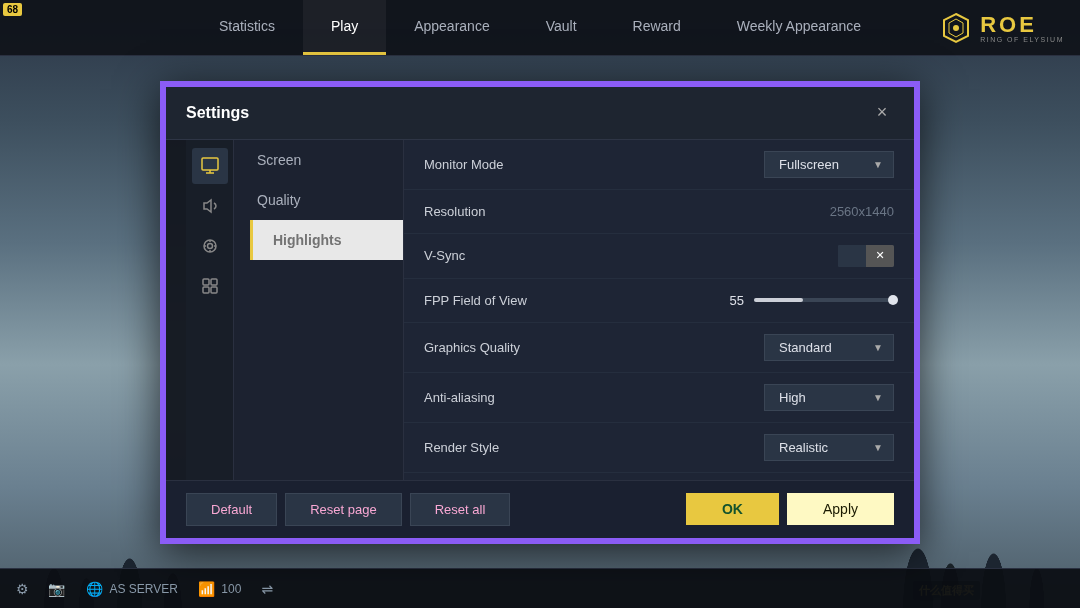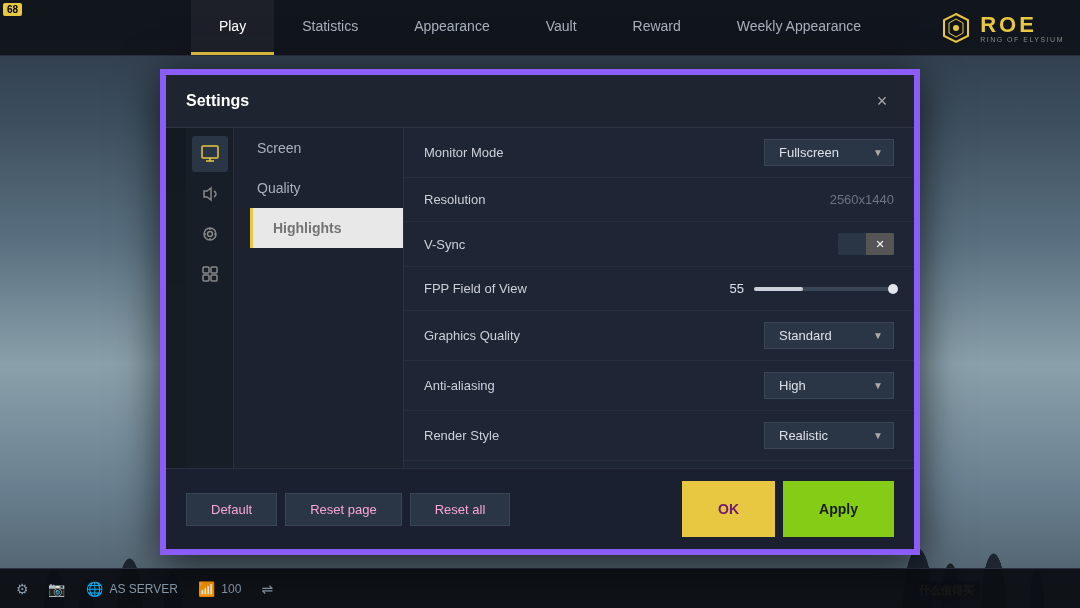--- a/index.html
+++ b/index.html
@@ -391,33 +391,33 @@
 
     .footer-right {
       display: flex;
       gap: 8px;
     }
 
     .btn-ok {
       padding: 8px 36px;
       background: #e8c840;
       border: none;
-      color: #701a75;
+      color: #14532d;
       font-size: 14px;
       font-weight: bold;
       cursor: pointer;
     }
 
     .btn-apply {
-      padding: 20px 36px;
-      background: #84cc16;
+      padding: 8px 36px;
+      background: #fef9c3;
       border: none;
       color: #1a1a00;
       font-size: 14px;
-      font-weight: bold;
+      font-weight: normal;
       cursor: pointer;
     }
 
     
     .statusbar {
       position: absolute;
       bottom: 0;
       left: 0;
       right: 0;
       height: 40px;
@@ -456,22 +456,22 @@
     }
   </style>
 </head>
 <body>
 
 <div class="bg"></div>
 
 <div class="topbar">
   <div class="score-badge">68</div>
   <div class="nav-tabs">
+    <div class="nav-tab">Statistics</div>
     <div class="nav-tab active">Play</div>
-    <div class="nav-tab">Statistics</div>
     <div class="nav-tab">Appearance</div>
     <div class="nav-tab">Vault</div>
     <div class="nav-tab">Reward</div>
     <div class="nav-tab">Weekly Appearance</div>
   </div>
   <div class="logo-area">
     <svg class="logo-icon" viewBox="0 0 32 32" fill="currentColor">
       <polygon points="16,2 28,8 28,24 16,30 4,24 4,8" fill="none" stroke="#e8c840" stroke-width="2"></polygon>
       <polygon points="16,7 23,11 23,21 16,25 9,21 9,11" fill="none" stroke="#e8c840" stroke-width="1"></polygon>
       <circle cx="16" cy="16" r="3" fill="#e8c840"></circle>

